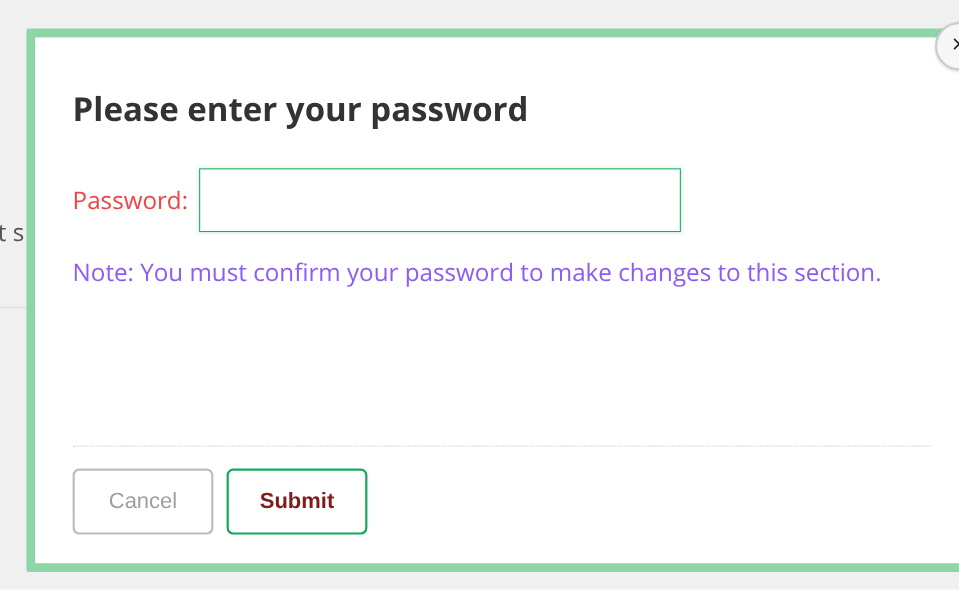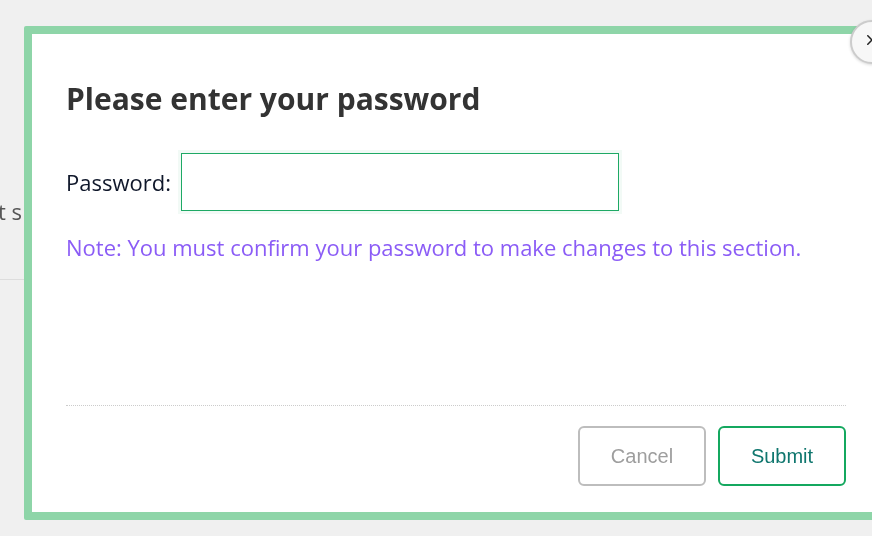--- a/index.html
+++ b/index.html
@@ -99,21 +99,21 @@
       margin-bottom: 34px;
     }
     .field-row {
       display: flex;
       align-items: center;
       gap: 10px;
       margin-bottom: 20px;
     }
     .field-label {
       font-size: 22px;
-      color: #0f172a;
+      color: #ef4444;
     }
     .password-input {
       width: 438px;
       height: 58px;
       border: 1px solid #1ea965;
       background: #ffffff;
       font-size: 20px;
       padding: 0 12px;
       outline: none;
       box-shadow: 0 0 0 3px rgba(30,169,101,0.06);
@@ -122,41 +122,40 @@
       font-size: 22px;
       color: #8b5cf6;
       line-height: 1.5;
       max-width: 740px;
     }
     .modal-footer {
       margin-top: auto;
       border-top: 1px dotted #ccc;
       padding-top: 20px;
       display: flex;
-      justify-content: flex-end;
       gap: 12px;
     }
     .btn {
       height: 60px;
       min-width: 128px;
       border-radius: 6px;
       font-size: 20px;
       font-weight: 500;
       cursor: pointer;
       padding: 0 26px;
       background: #ffffff;
     }
     .btn-cancel {
       border: 2px solid #bdbdbd;
       color: #9e9e9e;
     }
     .btn-submit {
       border: 2px solid #14a85f;
-      color: #0f766e;
-      font-weight: 400;
+      color: #7f1d1d;
+      font-weight: 700;
     }
   </style>
 </head>
 <body>
 
 <div class="backdrop-hr"></div>
 <span class="backdrop-text-left">t s</span>
 <span class="backdrop-text-right">t</span>
 <span class="backdrop-text-right2">ch</span>
 <span class="backdrop-top"></span>

